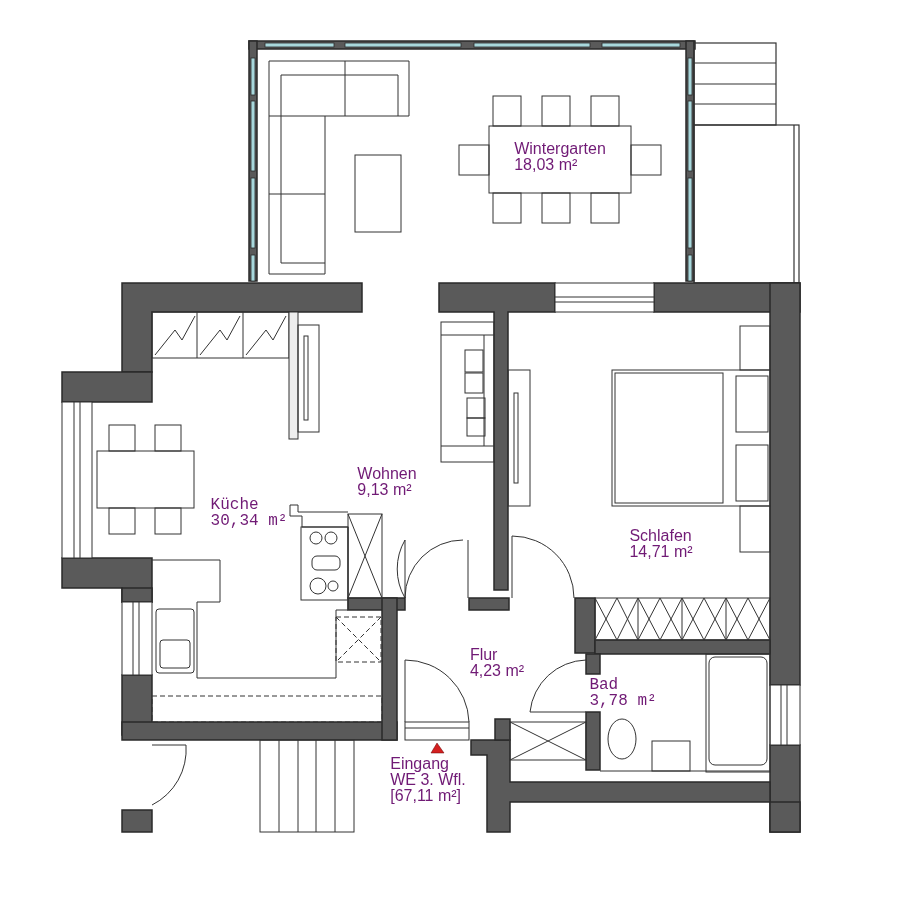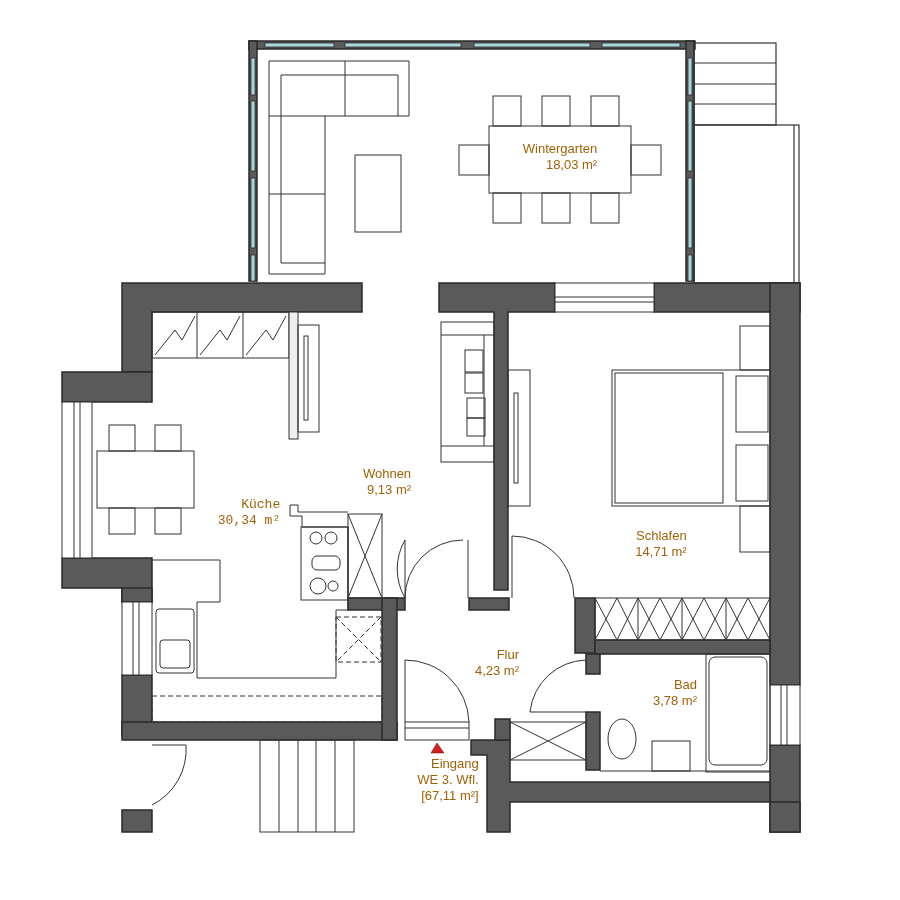--- a/index.html
+++ b/index.html
@@ -1,18 +1,18 @@
 <!DOCTYPE html>
 <html><head>
 <meta charset="utf-8">
 <style>
   html, body { margin:0; padding:0; background:#ffffff; }
   body { width:900px; height:900px; position:relative; overflow:hidden; font-family:"Liberation Sans", sans-serif; }
   svg { position:absolute; left:0; top:0; }
-  .label { position:absolute; text-align:right; font-size:13px; line-height:16px; color:#a16207; white-space:nowrap; transform:translateX(-50%); }
+  .label { position:absolute; text-align:left; font-size:16px; line-height:16px; color:#701a75; white-space:nowrap; transform:translateX(-50%); }
 </style>
 </head>
 <body>
 
 <svg width="900" height="900" viewBox="0 0 900 900" xmlns="http://www.w3.org/2000/svg">
   <g stroke="#2a2a2a" stroke-width="1.5" fill="#5a5a5a">
 
     <rect x="249" y="41" width="446" height="8"></rect>
     <rect x="249" y="41" width="8" height="240"></rect>
     <rect x="686" y="41" width="8" height="240"></rect>
@@ -215,21 +215,21 @@
   <div>30,34 m²</div>
 </div>
 <div class="label" style="left:661px; top:528px;">
   <div>Schlafen</div>
   <div>14,71 m²</div>
 </div>
 <div class="label" style="left:497px; top:647px;">
   <div>Flur</div>
   <div>4,23 m²</div>
 </div>
-<div class="label" style="left:675px; top:677px;">
+<div class="label" style="left:623px; top:677px;font-family:Liberation Mono, monospace;">
   <div>Bad</div>
   <div>3,78 m²</div>
 </div>
-<div class="label" style="left:448px; top:756px;">
+<div class="label" style="left:428px; top:756px;">
   <div>Eingang</div>
   <div>WE 3. Wfl.</div>
   <div>[67,11 m²]</div>
 </div>
 
 </body></html>

